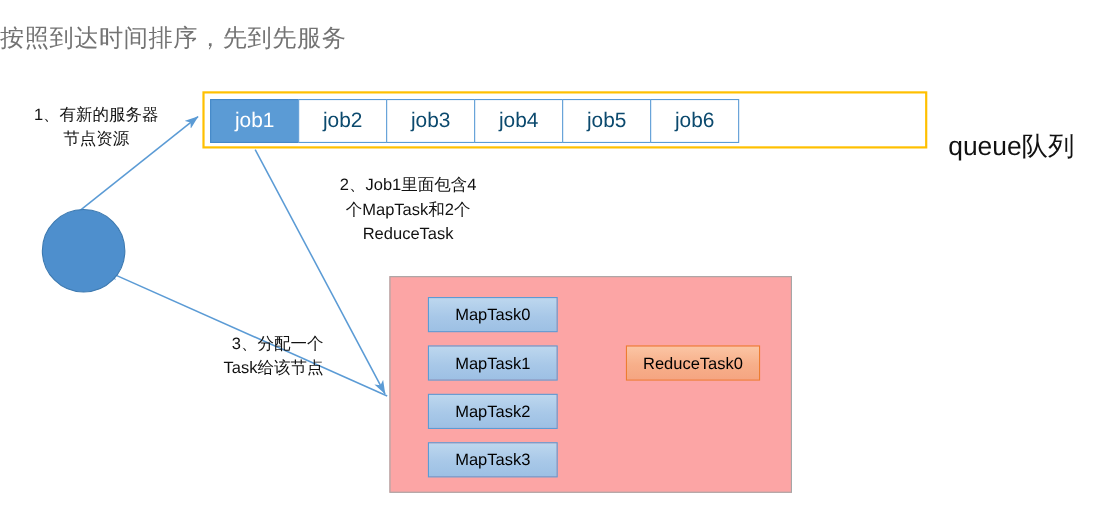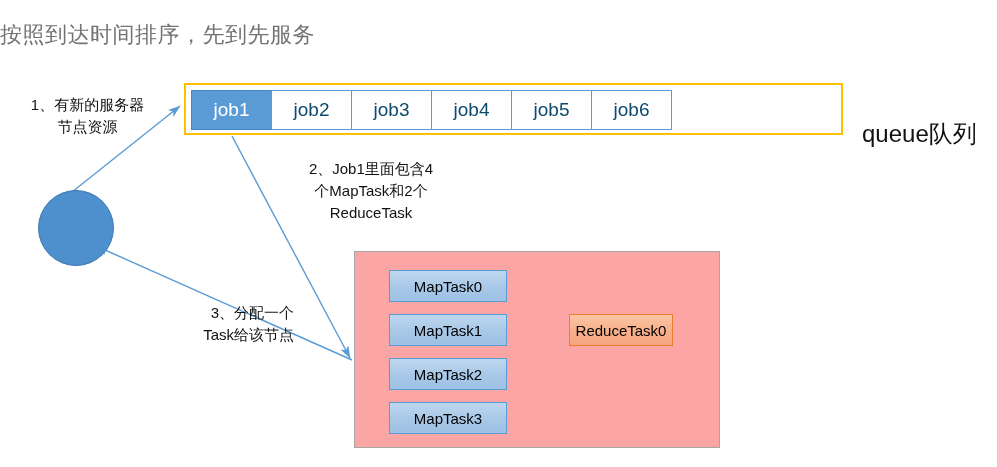--- a/index.html
+++ b/index.html
@@ -101,21 +101,21 @@
     color: #000000;
   }
   .map-task {
     left: 34px;
     width: 118px;
     background: linear-gradient(to bottom, #BDD7EE 0%, #A8C8E8 55%, #9DC0E4 100%);
     border: 1px solid #5B9BD5;
   }
   .reduce-task {
     left: 214px;
-    width: 104px;
+    width: 122px;
     background: linear-gradient(to bottom, #FBC5A4 0%, #F7AF8A 55%, #F5A582 100%);
     border: 1px solid #ED7D31;
   }
 
   
   .annotation {
     font-size: 15px;
     line-height: 1.45;
     color: #111;
     white-space: pre;

